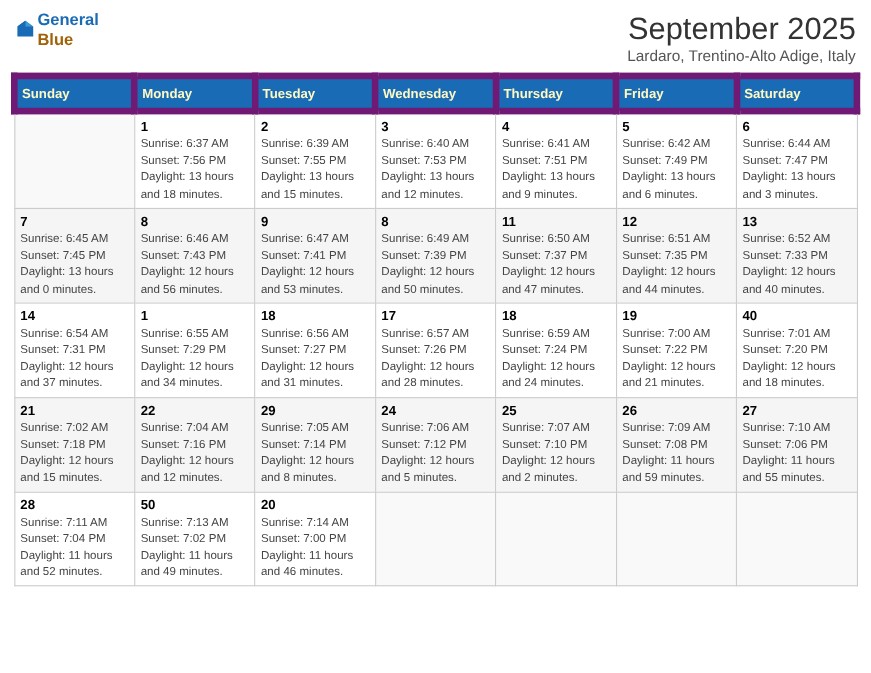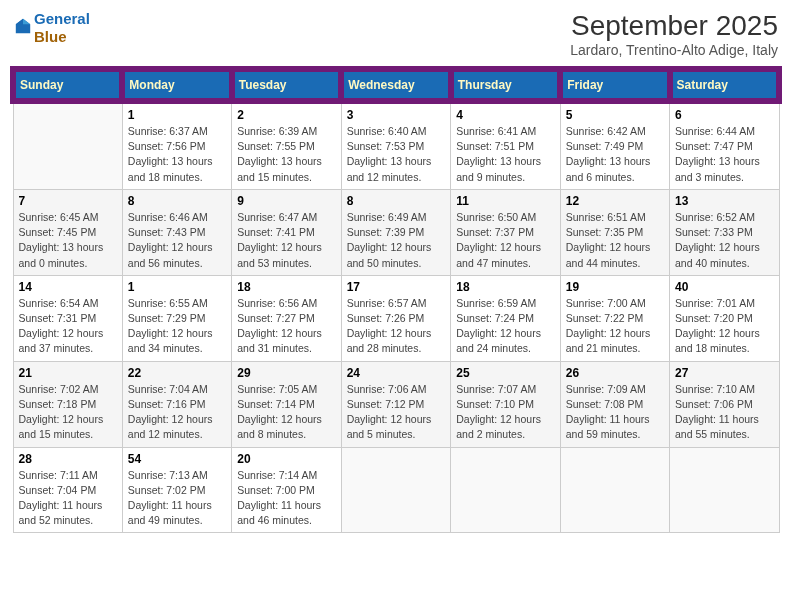--- a/index.html
+++ b/index.html
@@ -245,21 +245,21 @@
           <span class="day-number">27</span>
           <div class="day-info">Sunrise: 7:10 AM<br>Sunset: 7:06 PM<br>Daylight: 11 hours and 55 minutes.</div>
         </td>
       </tr>
       <tr>
         <td>
           <span class="day-number">28</span>
           <div class="day-info">Sunrise: 7:11 AM<br>Sunset: 7:04 PM<br>Daylight: 11 hours and 52 minutes.</div>
         </td>
         <td>
-          <span class="day-number">54</span>
+          <span class="day-number">50</span>
           <div class="day-info">Sunrise: 7:13 AM<br>Sunset: 7:02 PM<br>Daylight: 11 hours and 49 minutes.</div>
         </td>
         <td>
           <span class="day-number">20</span>
           <div class="day-info">Sunrise: 7:14 AM<br>Sunset: 7:00 PM<br>Daylight: 11 hours and 46 minutes.</div>
         </td>
         <td class="empty"></td>
         <td class="empty"></td>
         <td class="empty"></td>
         <td class="empty"></td>

